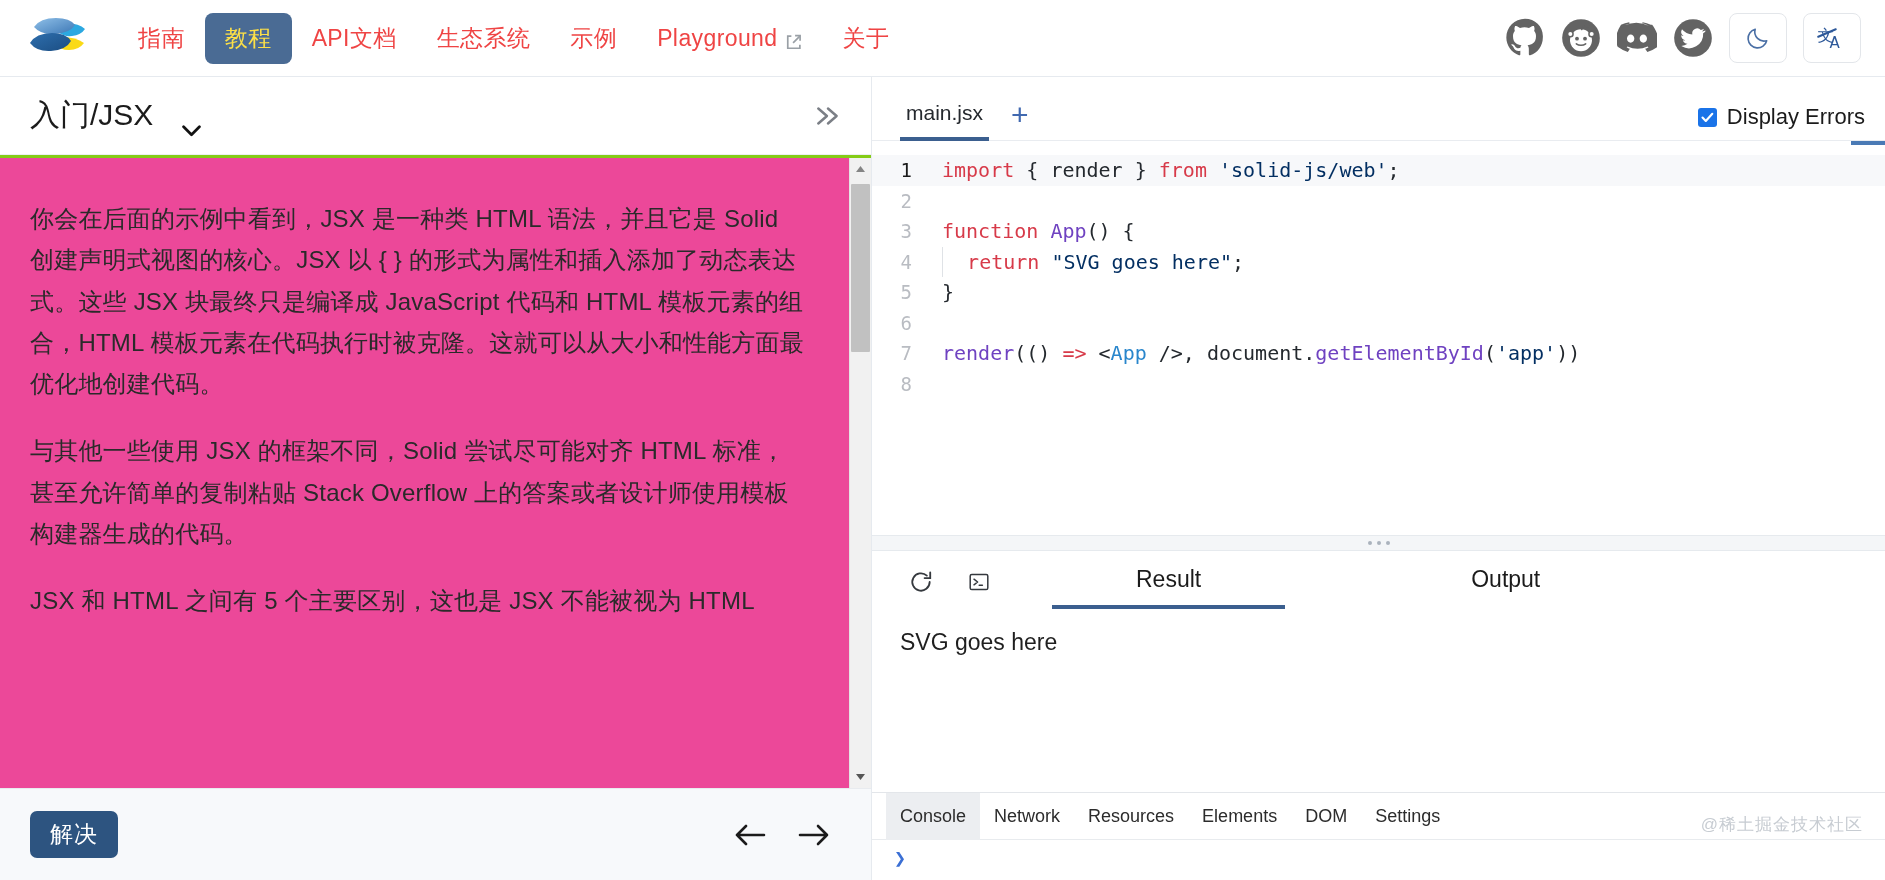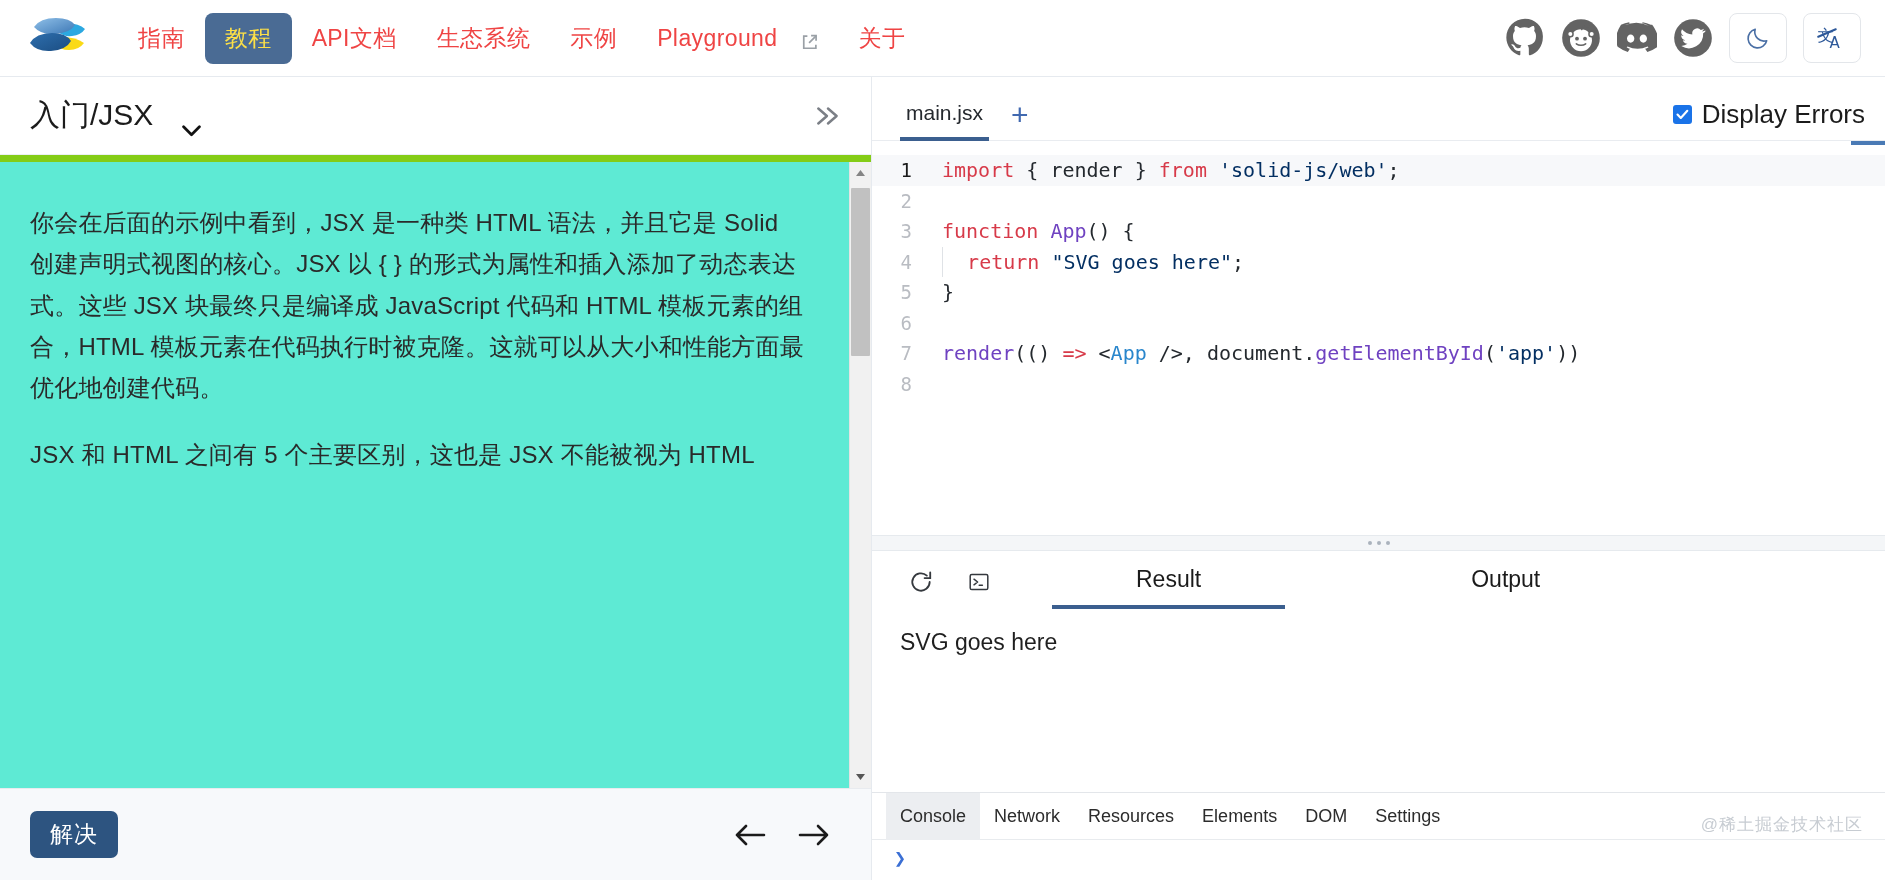--- a/index.html
+++ b/index.html
@@ -21,21 +21,21 @@
     position: relative;
   }
   .logo-wrap { width: 62px; height: 46px; position: relative; flex: 0 0 auto; margin-right: 28px; }
   .nav { display: flex; align-items: center; gap: 0px; }
   .nav-item {
     font-size: 23px; color: #ef4444; padding: 10px 20px;
     border-radius: 8px; white-space: nowrap; cursor: pointer;
     letter-spacing: .4px;
   }
   .nav-item.active { background: #4a6b94; color: #fde047; }
-  .nav-item.with-icon { display: flex; align-items: center; gap: 24px; }
+  .nav-item.with-icon { display: flex; align-items: center; gap: 8px; }
   .ext-icon { width: 17px; height: 17px; display: inline-block; }
   .header-right {
     margin-left: auto; display: flex; align-items: center; gap: 16px;
   }
   .social { width: 40px; height: 40px; display: block; cursor: pointer; }
   .icon-box {
     width: 58px; height: 50px; border: 1px solid #e3e6ea; border-radius: 8px;
     display: flex; align-items: center; justify-content: center; cursor: pointer;
     background: #fff;
   }
@@ -55,22 +55,22 @@
   }
   .lesson-title {
     font-size: 30px; color: #1b1b1b; display: flex; align-items: center; gap: 29px;
     cursor: pointer;
   }
   .chev-down { width: 19px; height: 12px; display: inline-block; }
   .collapse-btn { margin-left: auto; cursor: pointer; width: 34px; height: 34px; display:flex; align-items:center; justify-content:center;}
 
   .article-wrap {
     flex: 1 1 auto; min-height: 0; position: relative;
-    background: #5eead4; margin: 0; overflow: hidden;
-    border-top: 7px solid #84cc16;
+    background: #ec4899; margin: 0; overflow: hidden;
+    border-top: 3px solid #84cc16;
   }
   .article {
     position: absolute; inset: 0 22px 0 0;
     padding: 40px 40px 20px 30px;
     overflow: hidden;
   }
   .article p {
     font-size: 24px; line-height: 1.72; color: #2a2a2a; margin-bottom: 26px;
     letter-spacing: .2px;
   }
@@ -114,21 +114,21 @@
   }
   .add-tab { font-size: 30px; color: #4169b0; margin-left: 22px; padding-bottom: 10px; cursor: pointer; line-height: 1; font-weight: 300;}
   .display-errors {
     margin-left: auto; display: flex; align-items: center; gap: 10px;
     padding-bottom: 10px; cursor: pointer;
   }
   .chk {
     width: 19px; height: 19px; background: #1a73e8; border-radius: 3px;
     display: flex; align-items: center; justify-content: center; flex:0 0 auto;
   }
-  .de-label { font-size: 26px; color: #1b1b1b; text-align: right; }
+  .de-label { font-size: 22px; color: #1b1b1b; text-align: right; }
 
   .editor {
     flex: 1 1 auto; min-height: 0; position: relative; overflow: hidden;
     background: #fff; padding-top: 14px;
   }
   .accent-right { position:absolute; right:0; top:0; width: 34px; height: 4px; background:#4a7ab5; }
   .code-row { display: flex; align-items: flex-start; height: 30.5px; }
   .code-row.hl { background: #f7f8fa; }
   .gutter {
     width: 56px; flex: 0 0 56px; text-align: right; padding-right: 16px;
@@ -306,20 +306,21 @@
           <svg width="28" height="24" viewBox="0 0 26 22">
             <path d="M4 4 L12 11 L4 18" stroke="#7b7f86" stroke-width="2.3" fill="none" stroke-linecap="round" stroke-linejoin="round"></path>
             <path d="M13 4 L21 11 L13 18" stroke="#7b7f86" stroke-width="2.3" fill="none" stroke-linecap="round" stroke-linejoin="round"></path>
           </svg>
         </div>
       </div>
 
       <div class="article-wrap">
         <div class="article">
           <p>你会在后面的示例中看到，JSX 是一种类 HTML 语法，并且它是 Solid 创建声明式视图的核心。JSX 以 { } 的形式为属性和插入添加了动态表达式。这些 JSX 块最终只是编译成 JavaScript 代码和 HTML 模板元素的组合，HTML 模板元素在代码执行时被克隆。这就可以从大小和性能方面最优化地创建代码。</p>
+          <p>与其他一些使用 JSX 的框架不同，Solid 尝试尽可能对齐 HTML 标准，甚至允许简单的复制粘贴 Stack Overflow 上的答案或者设计师使用模板构建器生成的代码。</p>
           <p>JSX 和 HTML 之间有 5 个主要区别，这也是 JSX 不能被视为 HTML</p>
         </div>
         <div class="scrollbar">
           <div class="sb-arrow">
             <svg width="11" height="8" viewBox="0 0 11 8">
                 <path d="M5.5 1 L10 7 L1 7 Z" fill="#848484"></path>
               </svg>
           </div>
           <div class="sb-track">
             <div class="sb-thumb"></div>

